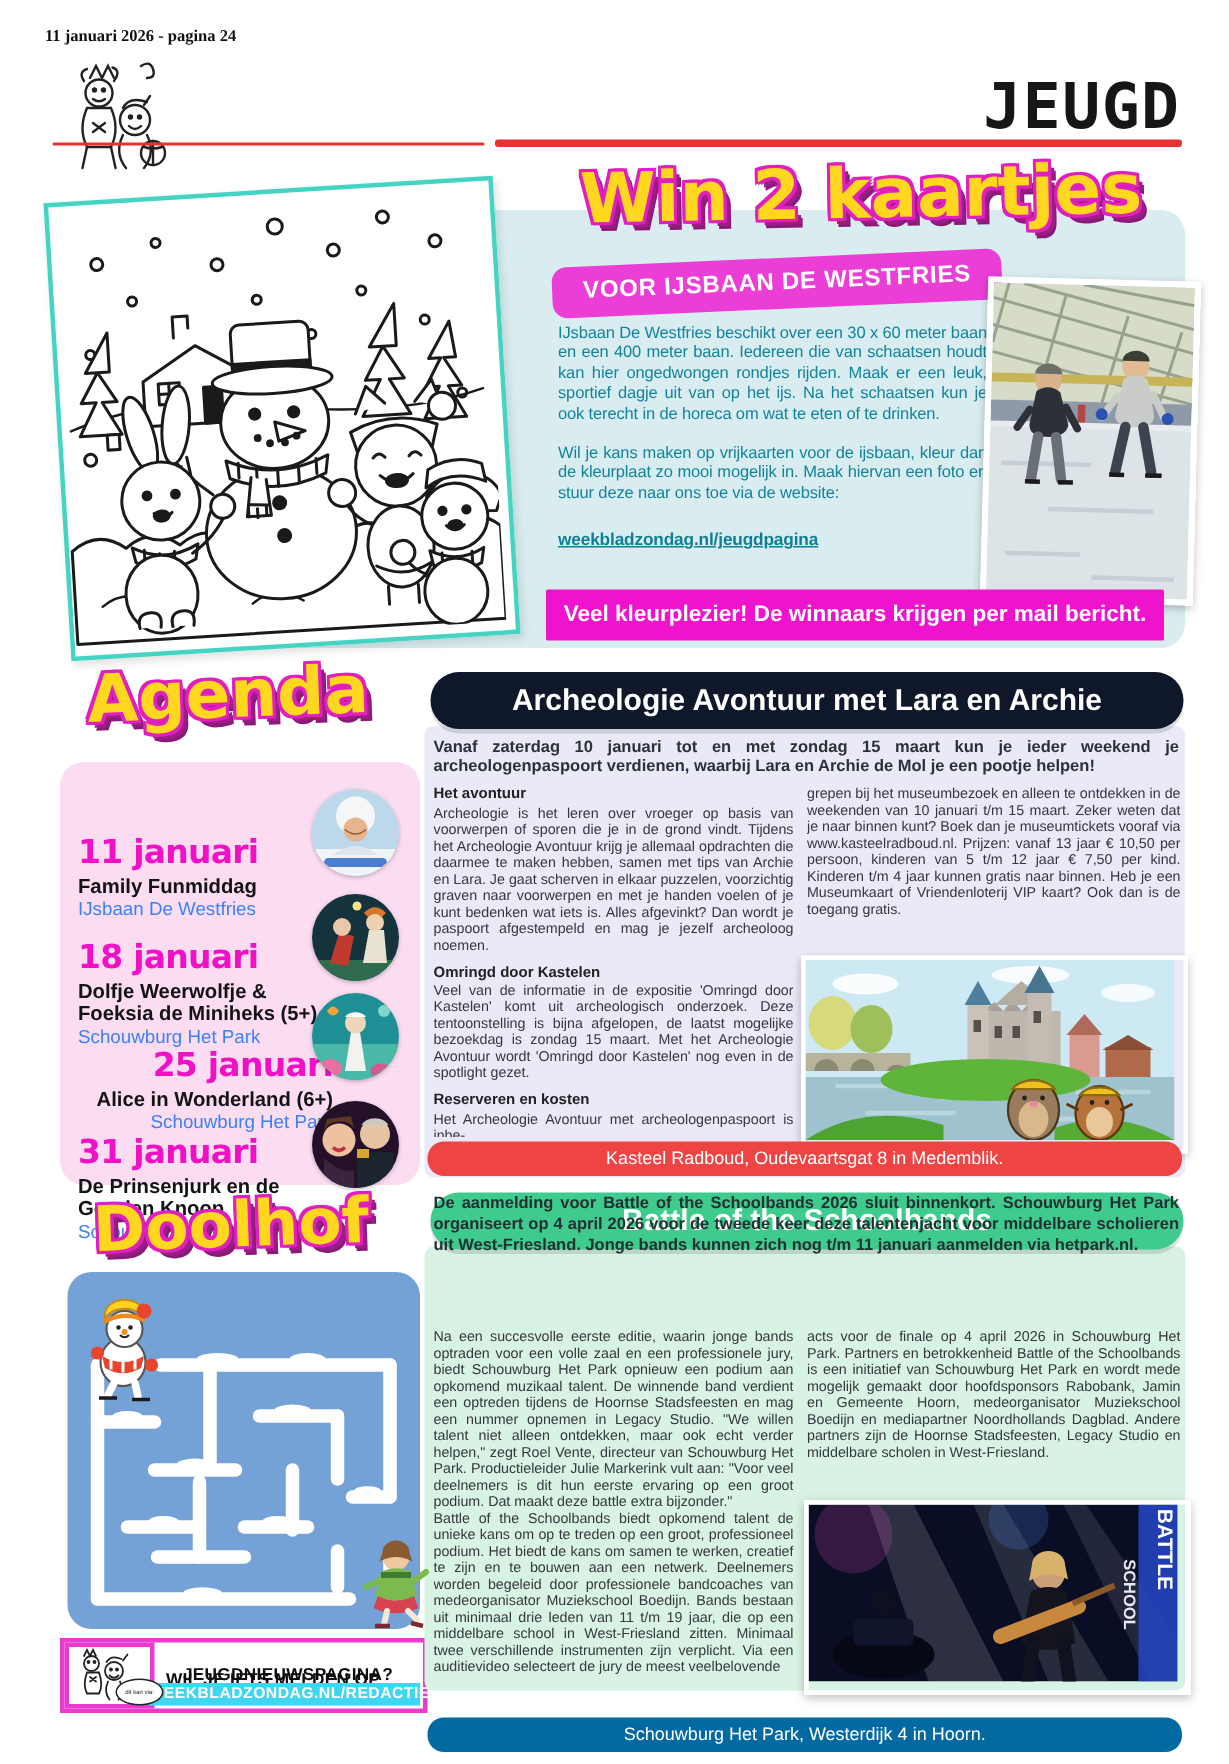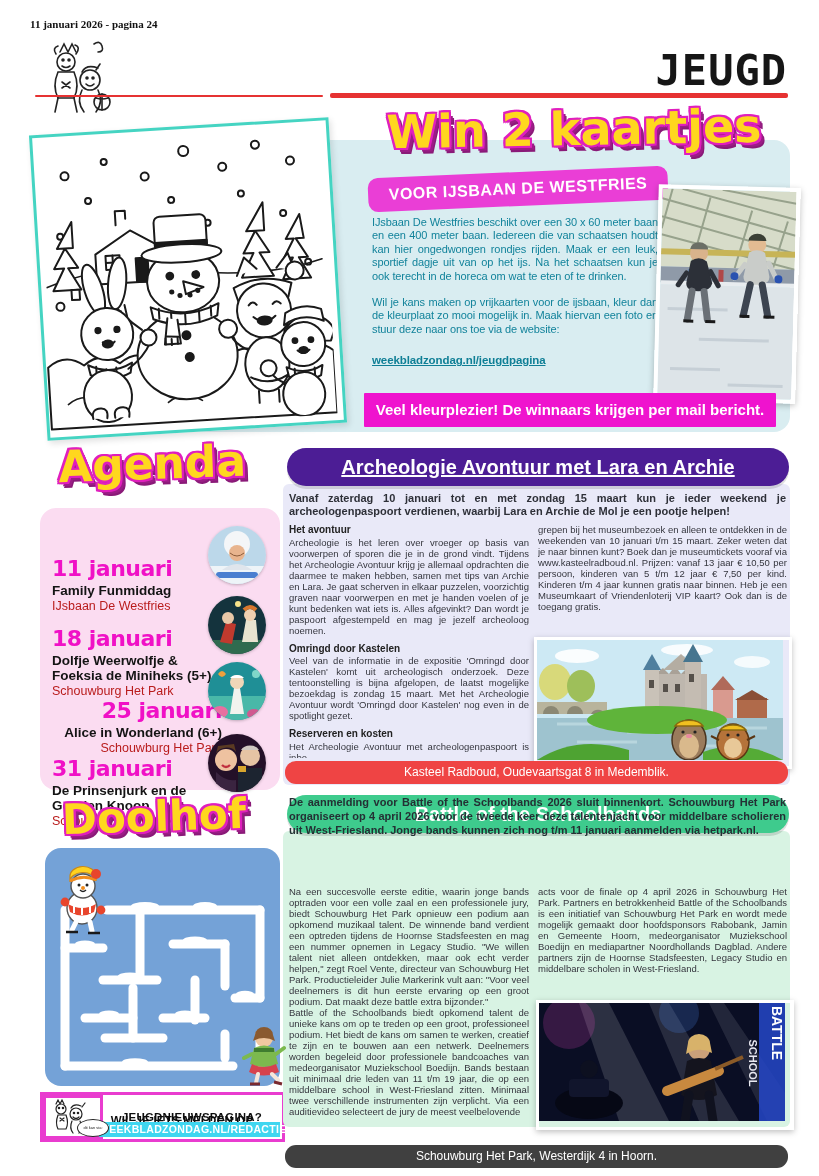--- a/index.html
+++ b/index.html
@@ -45,27 +45,27 @@
   .win-footer{left:364px;top:393px;width:412px;height:34px;background:#ef13ce;border-radius:1px;
               color:#fff;font-weight:bold;font-size:15px;line-height:34px;text-align:center;}
 
   
   .agenda-title{left:42px;top:438px;width:220px;font-size:44px;transform:rotate(-2deg);}
   .agenda-card{left:40px;top:508px;width:240px;height:282px;background:#fbdcf1;}
   .agenda-item{position:absolute;left:12px;width:160px;}
   .agenda-date{font-family:"DejaVu Sans",sans-serif;font-weight:bold;font-size:22px;
                color:#f011c6;letter-spacing:-0.5px;margin-top:40px;}
   .agenda-event{font-weight:bold;font-size:13.5px;color:#141414;line-height:1.12;margin-top:2px;}
-  .agenda-venue{font-size:12.5px;color:#b91c1c;margin-top:1px;}
+  .agenda-venue{font-size:12.5px;color:#3b82f6;margin-top:1px;}
   .agenda-photo{position:absolute;left:168px;width:58px;height:58px;border-radius:50%;
                 overflow:hidden;box-shadow:0 1px 3px rgba(0,0,0,0.25);}
 
   
-  .arch-head{left:287px;top:448px;width:502px;height:38px;background:#4c1d95;
-             font-size:20px;line-height:38px;text-decoration:underline;}
+  .arch-head{left:287px;top:448px;width:502px;height:38px;background:#0f172a;
+             font-size:20px;line-height:38px;}
   .arch-card{left:283px;top:484px;width:507px;height:301px;background:#e9e9f8;border-radius:6px;}
   .arch-intro{left:289px;top:492px;width:497px;font-weight:bold;font-size:11px;line-height:1.22;
               color:#2e3038;text-align:justify;}
   .newscol{font-size:9.5px;line-height:1.16;color:#35363e;text-align:justify;overflow:hidden;}
   .newscol h4{margin:7px 0 1px 0;font-size:10px;color:#222;}
   .newscol h4:first-child{margin-top:0;}
   .newscol p{margin:0;}
   .arch-col1{left:289px;top:524px;width:240px;height:234px;}
   .arch-col2{left:538px;top:524px;width:249px;height:110px;}
   .castle-photo{left:534px;top:637px;width:252px;height:126px;border-width:3px;}
@@ -93,21 +93,21 @@
 
   
   .battle-head{left:287px;top:795px;width:502px;height:38px;background:#3ecb8d;
                font-size:20px;line-height:38px;}
   .battle-card{left:283px;top:831px;width:507px;height:296px;background:#d8f3e3;border-radius:6px;}
   .battle-intro{left:289px;top:796px;width:497px;font-weight:bold;font-size:11px;line-height:1.25;
                 color:#243034;text-align:justify;}
   .battle-col1{left:289px;top:886px;width:240px;height:238px;}
   .battle-col2{left:538px;top:886px;width:249px;height:112px;}
   .concert-photo{left:536px;top:1000px;width:252px;height:124px;border-width:3px;}
-  .battle-footer{left:285px;top:1145px;width:503px;height:23px;background:#404040;line-height:23px;}
+  .battle-footer{left:285px;top:1145px;width:503px;height:23px;background:#0369a1;line-height:23px;}
 </style>
 </head>
 <body>
 
 <div class="page">
 
   <div class="abs dateline">11 januari 2026 - pagina 24</div>
   <div class="abs" style="left:30px;top:40px;width:88px;height:82px;">
     <svg width="88" height="82" viewBox="0 0 88 82" fill="none" stroke="#222" stroke-width="1.6" stroke-linecap="round">
       <path d="M30 12 l4 -8 4 8 4 -8 4 8"></path>

